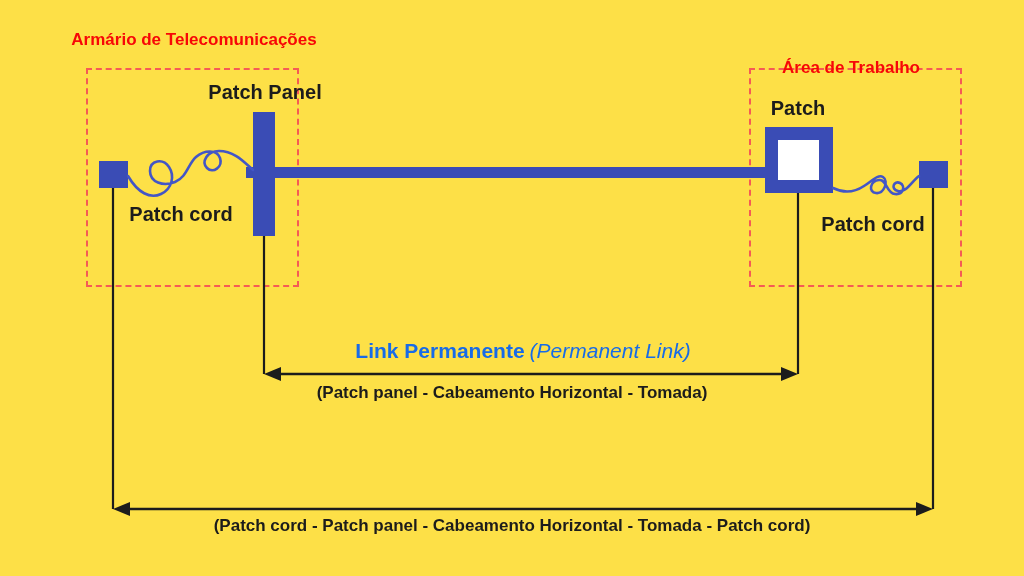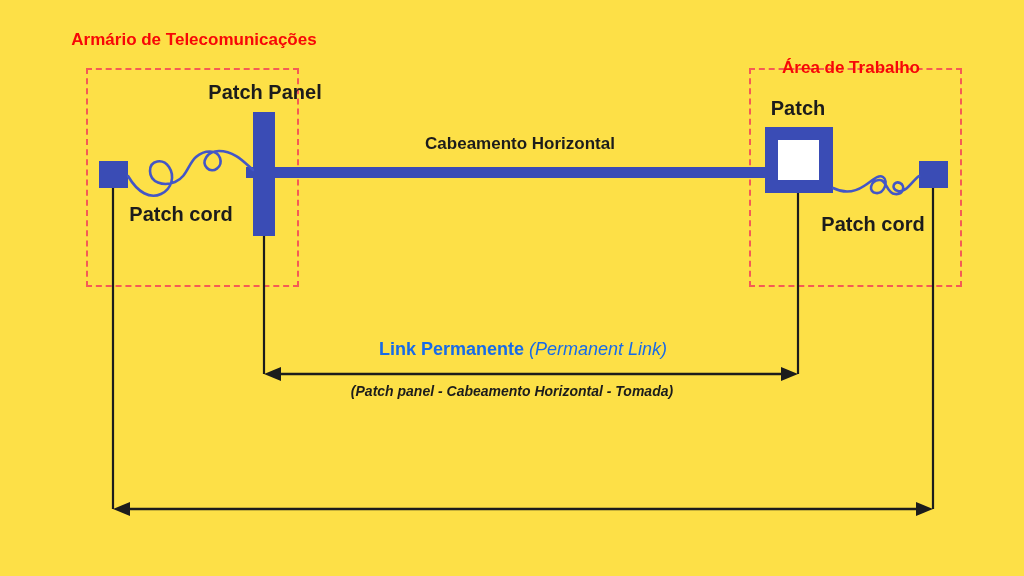--- a/index.html
+++ b/index.html
@@ -5,42 +5,41 @@
   html,body{margin:0;padding:0;background:#fff;}
   #canvas{
     position:relative;width:1016px;height:576px;background:#fde047;overflow:hidden;
     font-family:"Liberation Sans",sans-serif;font-weight:bold;color:#1c1c1c;padding-left:19px;
   }
   .label{position:absolute;transform:translateX(-50%);white-space:nowrap;line-height:1.15;}
   .zone-box{position:absolute;border:2px dashed var(--dash_red);}
   .zone-title{font-size:17px;color:var(--title_red);}
   .shape-label{font-size:20px;color:var(--text_black);}
   .cable-label{font-size:17px;color:var(--text_black);}
-  .measure-title{font-size:18px;color:var(--link_blue);}
+  .measure-title{font-size:21px;color:var(--link_blue);}
   .measure-title .en{font-style:italic;font-weight:500;margin-left:5px;}
-  .composition{font-size:14px;color:var(--text_black);font-style:italic;}
+  .composition{font-size:17px;color:var(--text_black);}
   .blue-shape{position:absolute;background:var(--shape_blue);}
   .outlet{position:absolute;background:var(--shape_blue);}
   .outlet-inner{position:absolute;left:13px;top:13px;width:41px;height:40px;background:#fff;}
   svg.overlay{position:absolute;left:0;top:0;pointer-events:none;}
 </style>
 </head>
 <body>
 
 <div id="canvas">
 
   <div class="zone-box" style="left:86px;top:68px;width:209px;height:215px;"></div>
   <div class="zone-box" style="left:749px;top:68px;width:209px;height:215px;"></div>
 
   <div class="label zone-title" style="left:194px;top:30px;">Armário de Telecomunicações</div>
   <div class="label zone-title" style="left:851px;top:30px;margin-top:28px;">Área de Trabalho</div>
 
   <div class="label shape-label" style="left:265px;top:81px;">Patch Panel</div>
   <div class="label shape-label" style="left:798px;top:97px;">Patch</div>
-  <div class="label cable-label" style="left:520px;top:134px;">Cabeamento Horizontal</div>
   <div class="label shape-label" style="left:181px;top:203px;">Patch cord</div>
   <div class="label shape-label" style="left:873px;top:213px;">Patch cord</div>
 
   <div class="blue-shape" style="left:246px;top:167px;width:528px;height:11px;"></div>
   <div class="blue-shape" style="left:253px;top:112px;width:22px;height:124px;"></div>
   <div class="blue-shape" style="left:99px;top:161px;width:29px;height:27px;"></div>
   <div class="blue-shape" style="left:919px;top:161px;width:29px;height:27px;"></div>
   <div class="outlet" style="left:765px;top:127px;width:68px;height:66px;">
     <div class="outlet-inner"></div>
   </div>
@@ -74,14 +73,15 @@
       <polygon points="113,509 130,502 130,516" fill="#1c1c1c"></polygon>
       <polygon points="933,509 916,502 916,516" fill="#1c1c1c"></polygon>
     </g>
   </svg>
 
   <div class="label measure-title" style="left:523px;top:339px;">
     <span>Link Permanente</span><span class="en">(Permanent Link)</span>
   </div>
   <div class="label composition" style="left:512px;top:383px;">(Patch panel - Cabeamento Horizontal - Tomada)</div>
 
+  <div class="label composition" style="left:512px;top:516px;">(Patch cord - Patch panel - Cabeamento Horizontal - Tomada - Patch cord)</div>
 
 </div>
 
 </body></html>

